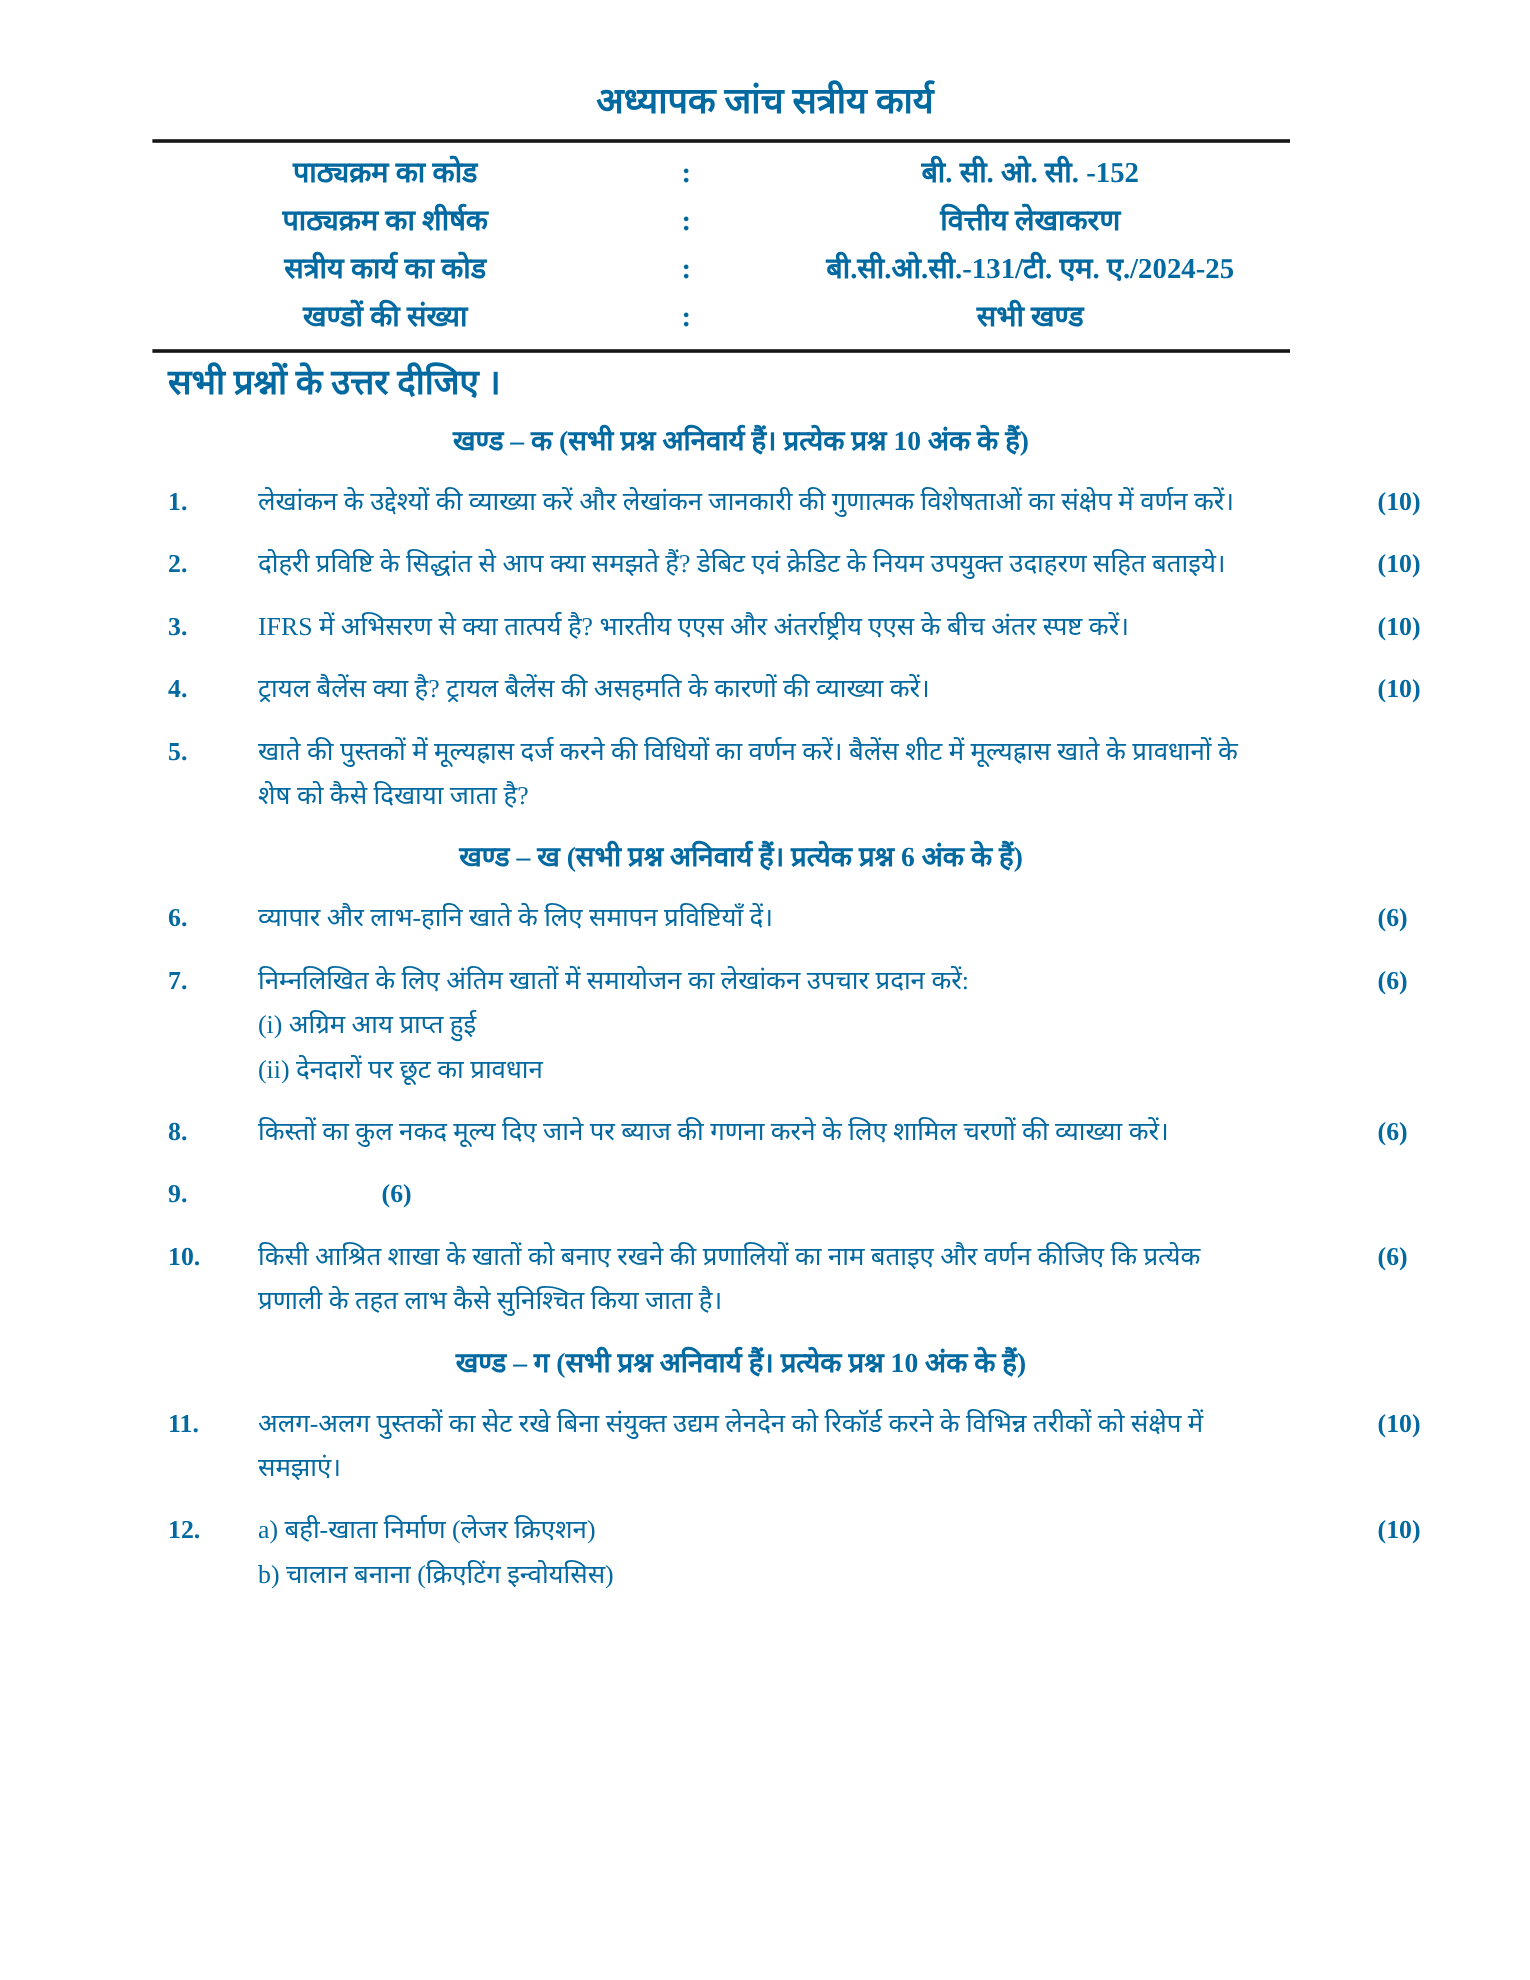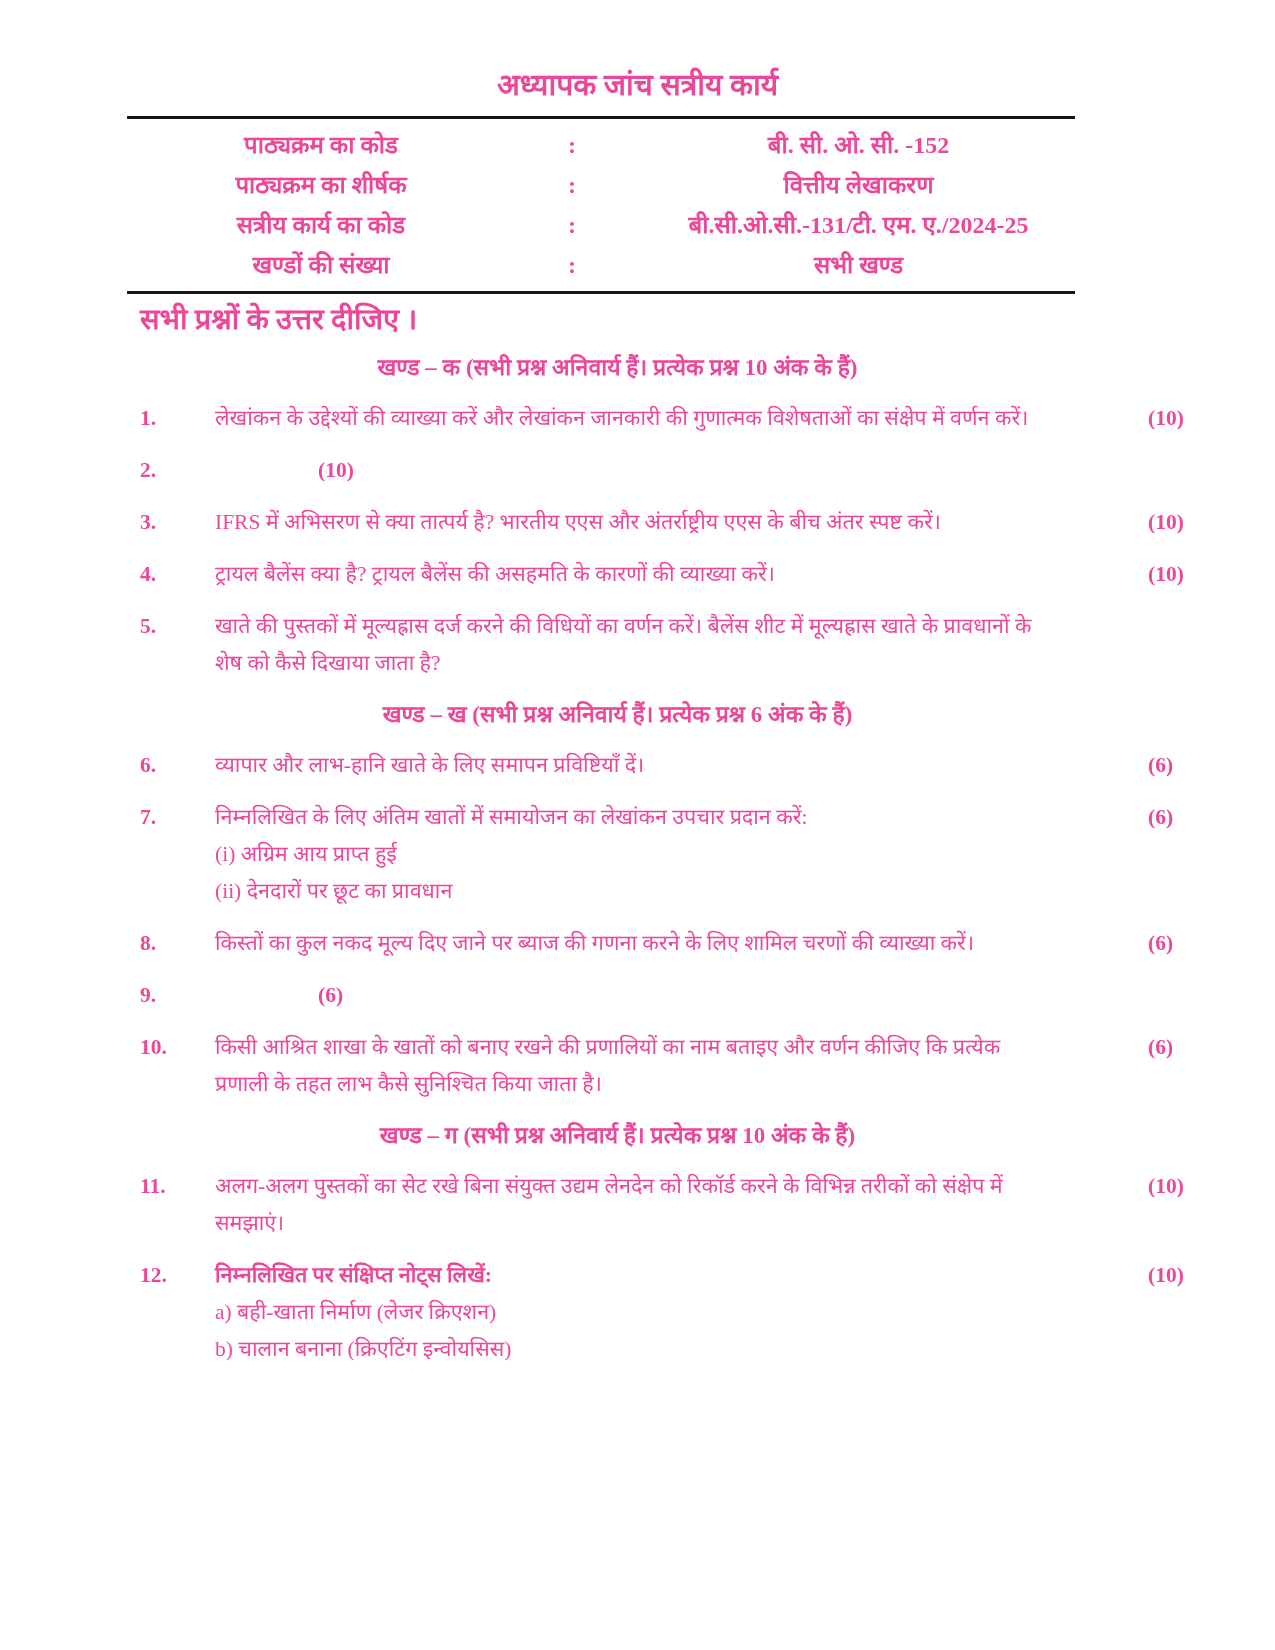--- a/index.html
+++ b/index.html
@@ -2,21 +2,21 @@
 <html><head>
 <meta charset="utf-8">
 <style>
   html,body{margin:0;padding:0;background:#e8e8e8;}
   .page{
     position:relative;
     width:1275px;height:1650px;
     margin:0 auto;
     background:#ffffff;
     font-family:"Liberation Serif","DejaVu Serif",serif;
-    color:#ec4899;
+    color:#0369a1;
     box-sizing:border-box;
     overflow:hidden;
   }
   .title{
     padding-top:64px;
     text-align:center;
     font-size:30px;
     font-weight:700;
     line-height:42px;
   }
@@ -118,20 +118,23 @@
       <div class="q">
         <div class="qnum">1.</div>
         <div class="qbody">
           <div class="qline">लेखांकन के उद्देश्यों की व्याख्या करें और लेखांकन जानकारी की गुणात्मक विशेषताओं का संक्षेप में वर्णन करें।</div>
         </div>
         <div class="qmarks">(10)</div>
       </div>
 
       <div class="q">
         <div class="qnum">2.</div>
+        <div class="qbody">
+          <div class="qline">दोहरी प्रविष्टि के सिद्धांत से आप क्या समझते हैं? डेबिट एवं क्रेडिट के नियम उपयुक्त उदाहरण सहित बताइये।</div>
+        </div>
         <div class="qmarks">(10)</div>
       </div>
 
       <div class="q">
         <div class="qnum">3.</div>
         <div class="qbody">
           <div class="qline">IFRS में अभिसरण से क्या तात्पर्य है? भारतीय एएस और अंतर्राष्ट्रीय एएस के बीच अंतर स्पष्ट करें।</div>
         </div>
         <div class="qmarks">(10)</div>
       </div>
@@ -209,21 +212,20 @@
         <div class="qnum">11.</div>
         <div class="qbody">
           <div class="qline">अलग-अलग पुस्तकों का सेट रखे बिना संयुक्त उद्यम लेनदेन को रिकॉर्ड करने के विभिन्न तरीकों को संक्षेप में समझाएं।</div>
         </div>
         <div class="qmarks">(10)</div>
       </div>
 
       <div class="q">
         <div class="qnum">12.</div>
         <div class="qbody">
-          <div class="qline bold">निम्नलिखित पर संक्षिप्त नोट्स लिखें:</div>
           <div class="qline">a) बही-खाता निर्माण (लेजर क्रिएशन)</div>
           <div class="qline">b) चालान बनाना (क्रिएटिंग इन्वोयसिस)</div>
         </div>
         <div class="qmarks">(10)</div>
       </div>
 
     </div>
   </div>
 
 </div>

